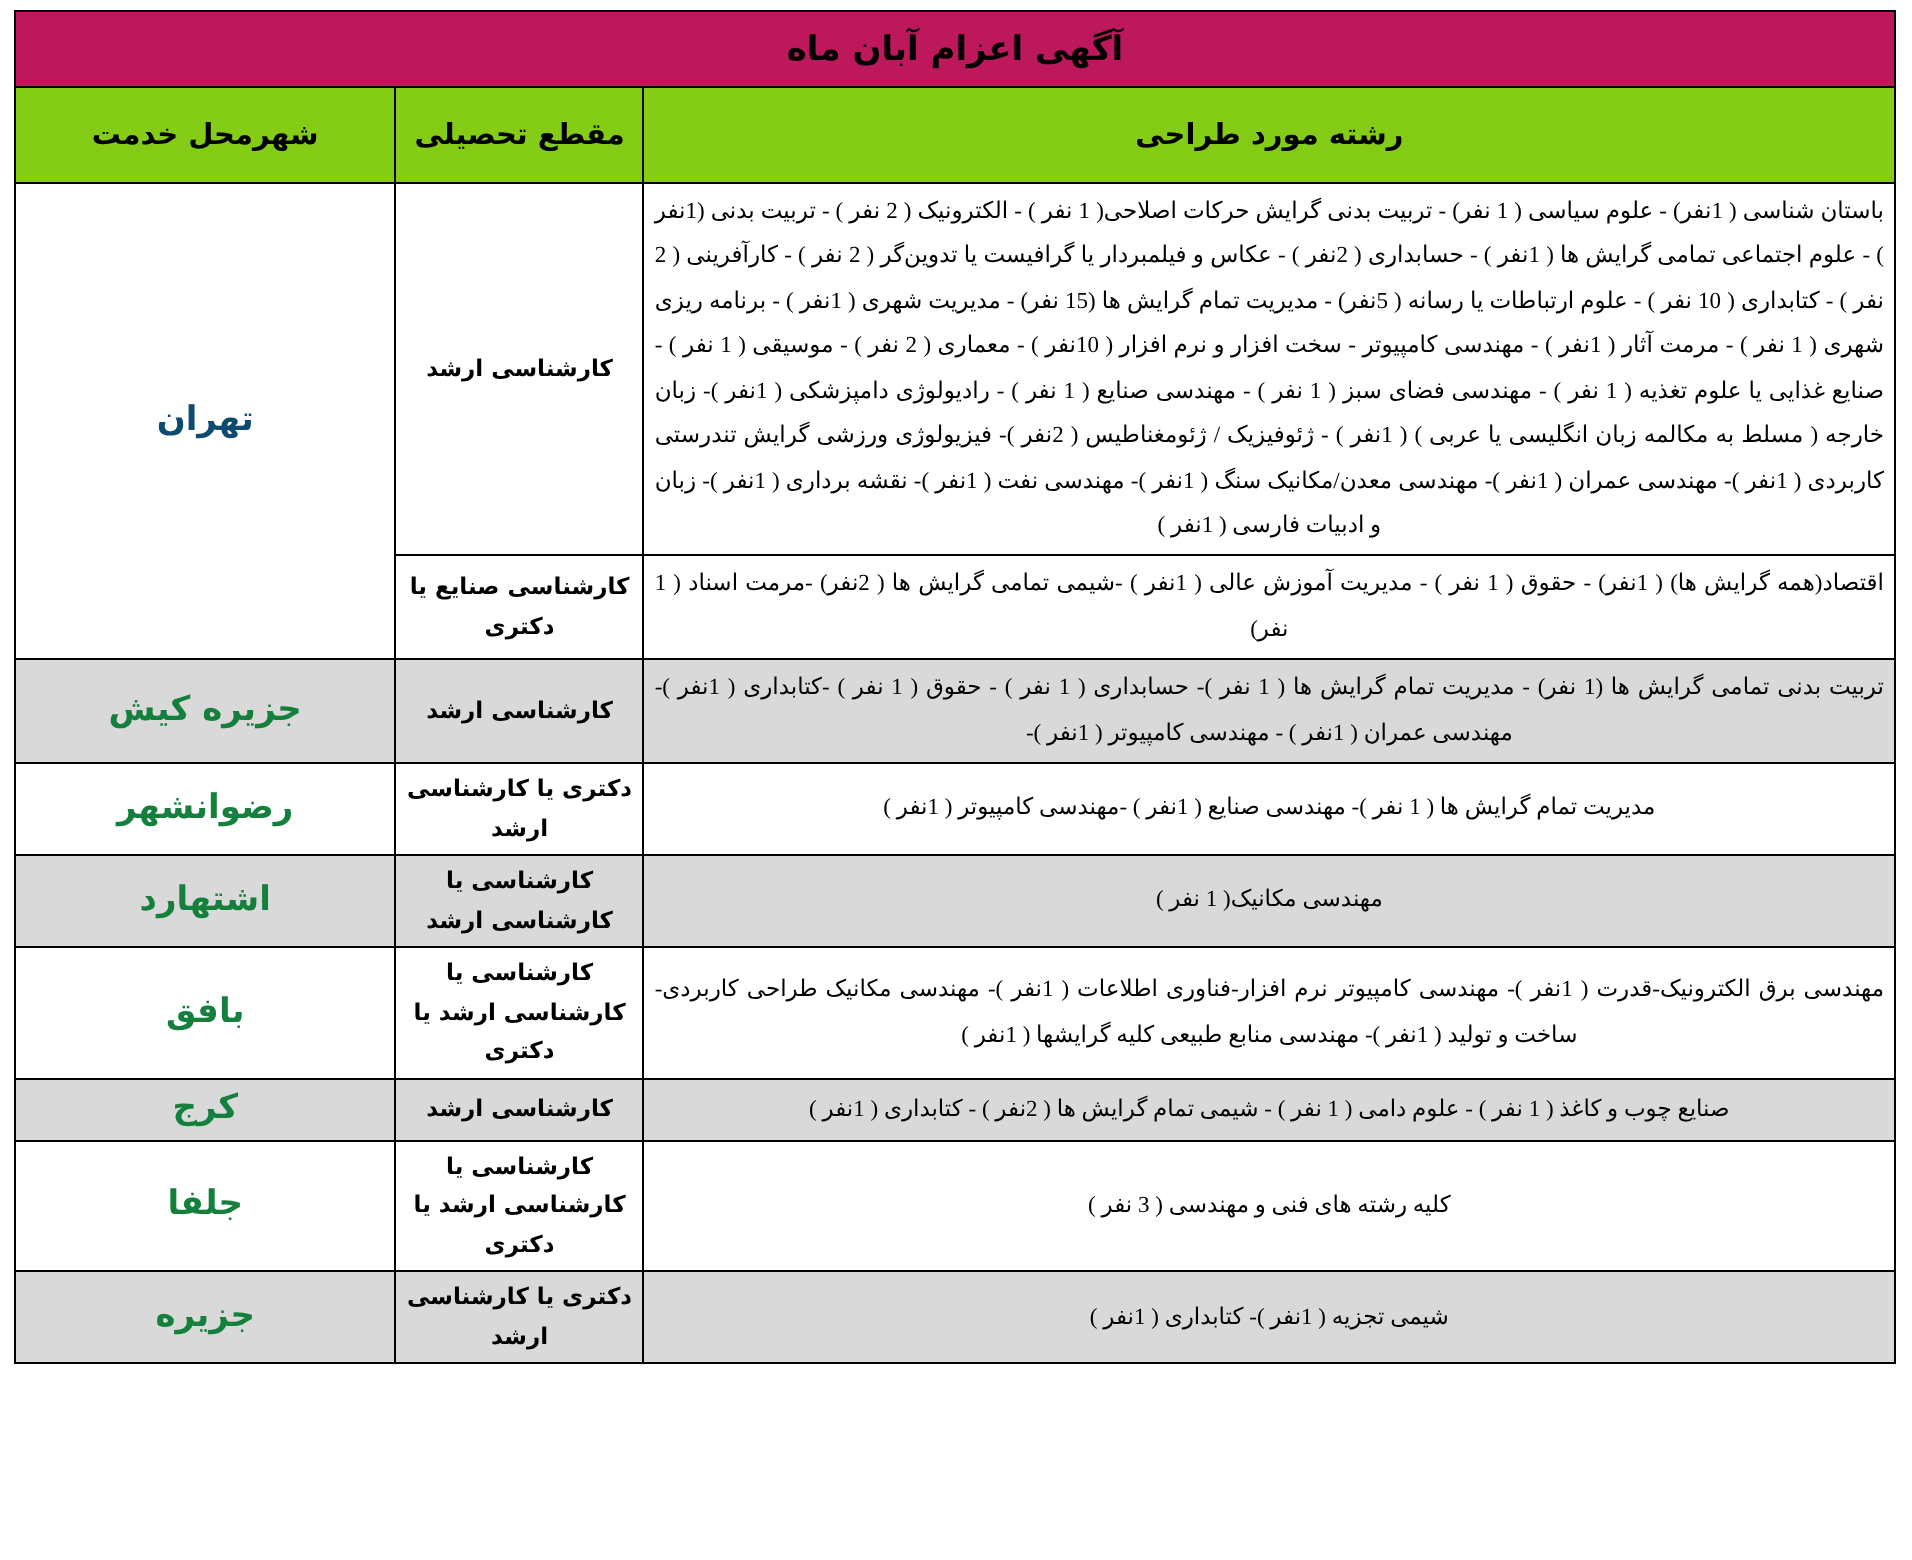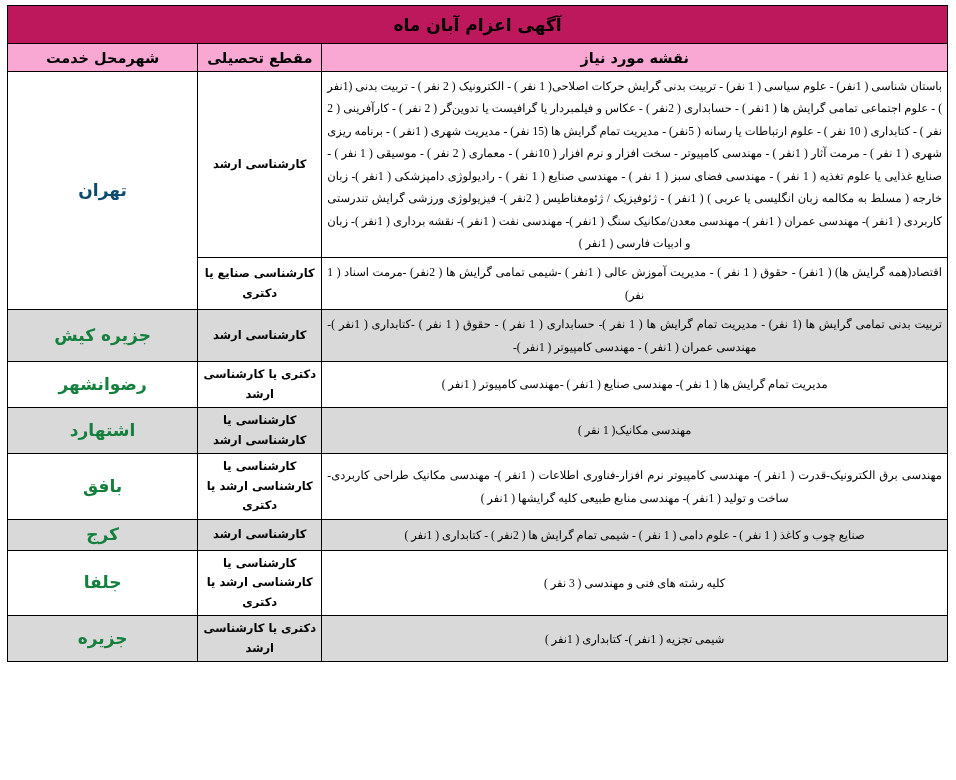--- a/index.html
+++ b/index.html
@@ -53,26 +53,26 @@
     height: 38px;
     background: #be185d;
     border-left: 1px solid #000 !important;
     border-right: 1px solid #000 !important;
     border-top: 1px solid #000 !important;
     border-bottom: 1px solid #000 !important;
   }
 
   
   tr.header-row td {
-    background: #f9a8d4;
+    background: #84cc16;
     text-align: center;
     font-size: 14.5px;
     font-weight: bold;
     color: #000000;
-    height: 28px;
+    height: 48px;
   }
 
   
   col.c-field { width: 625px; }
   col.c-degree { width: 124px; }
   col.c-city { width: 190px; }
 
   
   td.field {
     text-align: justify;
@@ -122,21 +122,21 @@
         <col class="c-degree">
         <col class="c-city">
       </colgroup>
       <tbody>
 
         <tr>
           <td class="title-cell" colspan="3">آگهی اعزام آبان ماه</td>
         </tr>
 
         <tr class="header-row">
-          <td>نقشه مورد نیاز</td>
+          <td>رشته مورد طراحی</td>
           <td>مقطع تحصیلی</td>
           <td>شهرمحل خدمت</td>
         </tr>
 
         <tr class="plain">
           <td class="field">باستان شناسی ( 1نفر) - علوم سیاسی ( 1 نفر) - تربیت بدنی گرایش حرکات اصلاحی( 1 نفر ) - الکترونیک ( 2 نفر ) - تربیت بدنی (1نفر ) - علوم اجتماعی تمامی گرایش ها ( 1نفر ) - حسابداری ( 2نفر ) - عکاس و فیلمبردار یا گرافیست یا تدوین‌گر ( 2 نفر ) - کارآفرینی ( 2 نفر ) - کتابداری ( 10 نفر ) - علوم ارتباطات یا رسانه ( 5نفر) - مدیریت تمام گرایش ها (15 نفر) - مدیریت شهری ( 1نفر ) - برنامه ریزی شهری ( 1 نفر ) - مرمت آثار ( 1نفر ) - مهندسی کامپیوتر - سخت افزار و نرم افزار ( 10نفر ) - معماری ( 2 نفر ) - موسیقی ( 1 نفر ) - صنایع غذایی یا علوم تغذیه ( 1 نفر ) - مهندسی فضای سبز ( 1 نفر ) - مهندسی صنایع ( 1 نفر ) - رادیولوژی دامپزشکی ( 1نفر )- زبان خارجه ( مسلط به مکالمه زبان انگلیسی یا عربی ) ( 1نفر ) - ژئوفیزیک / ژئومغناطیس ( 2نفر )- فیزیولوژی ورزشی گرایش تندرستی کاربردی ( 1نفر )- مهندسی عمران ( 1نفر )- مهندسی معدن/مکانیک سنگ ( 1نفر )- مهندسی نفت ( 1نفر )- نقشه برداری ( 1نفر )- زبان و ادبیات فارسی ( 1نفر )</td>
           <td class="degree">کارشناسی ارشد</td>
           <td class="city city-tehran" rowspan="2">تهران</td>
         </tr>
 

